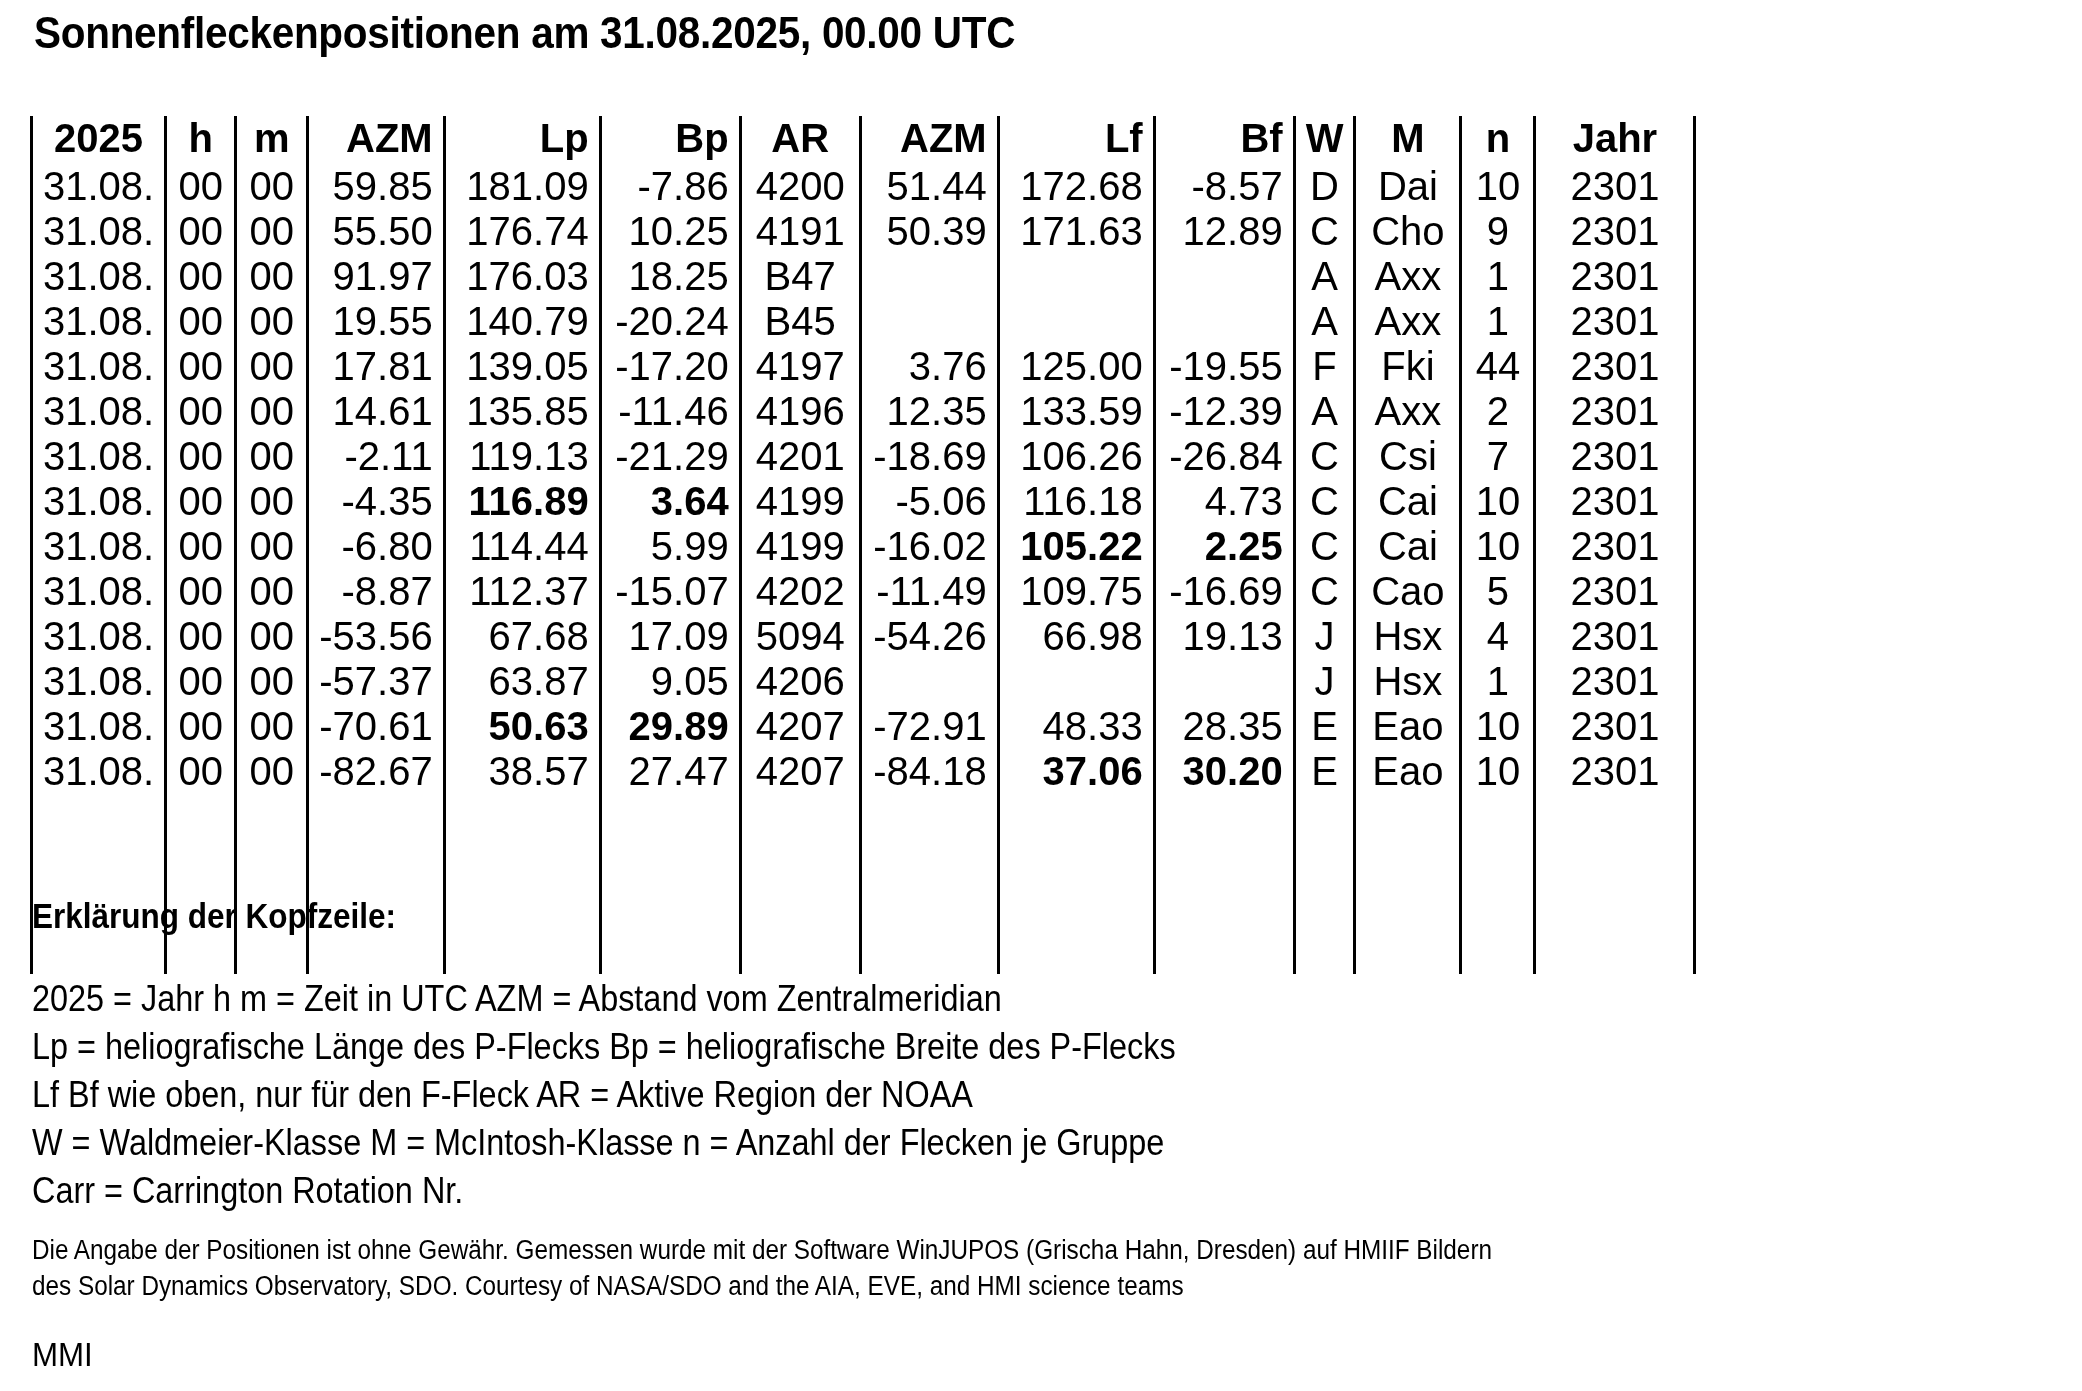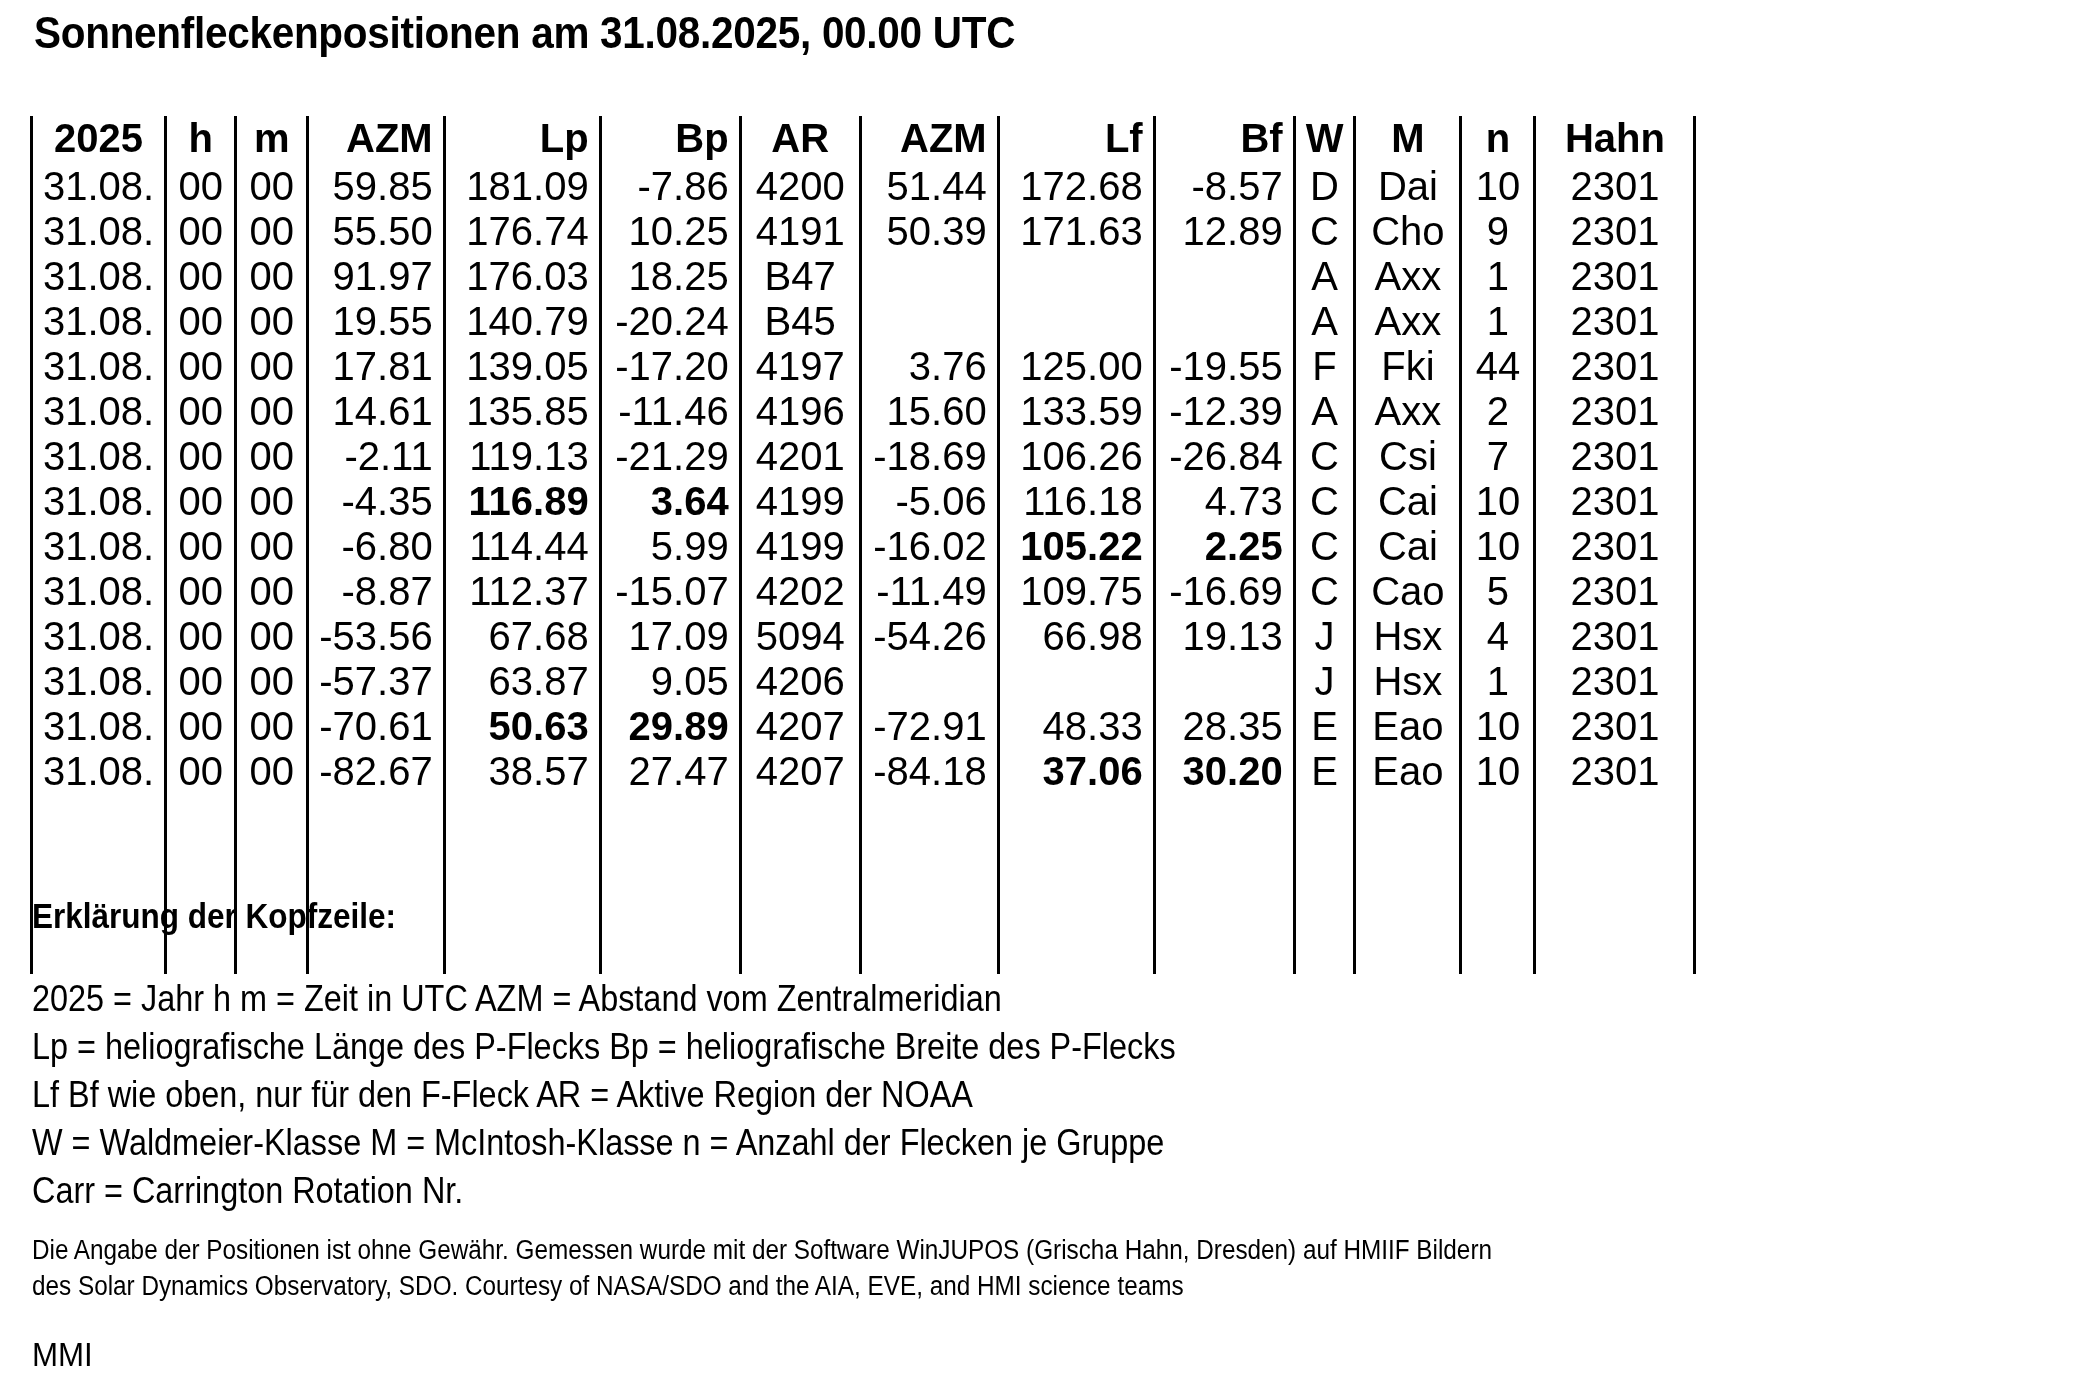--- a/index.html
+++ b/index.html
@@ -160,21 +160,21 @@
           <th class="c-azm1">AZM</th>
           <th class="c-lp">Lp</th>
           <th class="c-bp">Bp</th>
           <th class="c-ar center">AR</th>
           <th class="c-azm2">AZM</th>
           <th class="c-lf">Lf</th>
           <th class="c-bf">Bf</th>
           <th class="c-w center">W</th>
           <th class="c-m2 center">M</th>
           <th class="c-n center">n</th>
-          <th class="c-carr center">Hahn</th>
+          <th class="c-carr center">Jahr</th>
         </tr>
       </thead>
       <tbody id="table-body">
           <tr>
             <td class="c-date center">31.08.</td>
             <td class="c-h center">00</td>
             <td class="c-m center">00</td>
             <td class="c-azm1">59.85</td>
             <td class="c-lp">181.09</td>
             <td class="c-bp">-7.86</td>
@@ -252,21 +252,21 @@
             <td class="c-carr center">2301</td>
           </tr>
           <tr>
             <td class="c-date center">31.08.</td>
             <td class="c-h center">00</td>
             <td class="c-m center">00</td>
             <td class="c-azm1">14.61</td>
             <td class="c-lp">135.85</td>
             <td class="c-bp">-11.46</td>
             <td class="c-ar center">4196</td>
-            <td class="c-azm2">15.60</td>
+            <td class="c-azm2">12.35</td>
             <td class="c-lf">133.59</td>
             <td class="c-bf">-12.39</td>
             <td class="c-w center">A</td>
             <td class="c-m2 center">Axx</td>
             <td class="c-n center">2</td>
             <td class="c-carr center">2301</td>
           </tr>
           <tr>
             <td class="c-date center">31.08.</td>
             <td class="c-h center">00</td>

